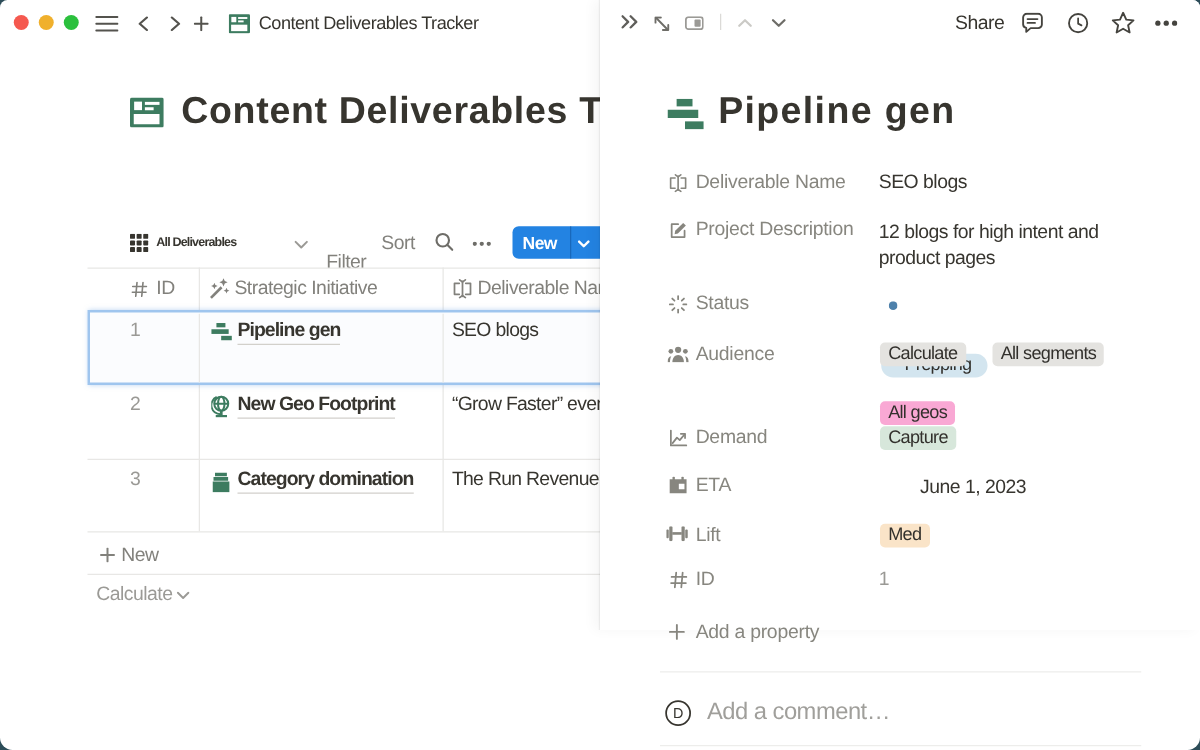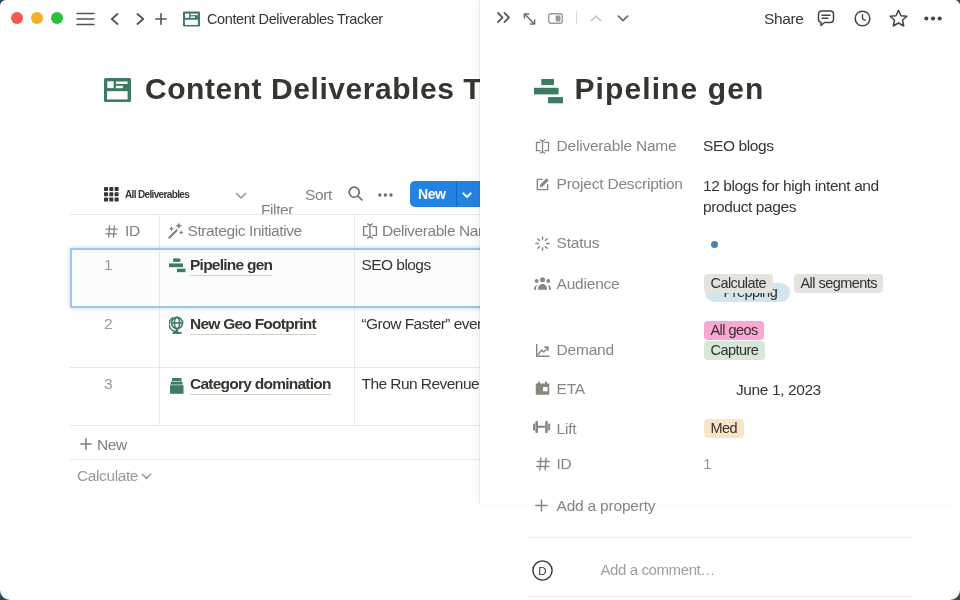--- a/index.html
+++ b/index.html
@@ -369,18 +369,18 @@
       </g>
     </svg>
     <div class="plabel" style="top:495.5px;">Add a property</div>
 
     <div class="pdiv" style="top:537px;"></div>
 
     <svg style="left:52px; top:559.5px;" width="21" height="21" viewBox="0 0 21 21">
       <circle cx="10.5" cy="10.5" r="9.6" fill="none" stroke="#37352f" stroke-width="1.4"></circle>
       <text x="10.5" y="14.6" text-anchor="middle" font-family="Liberation Sans, sans-serif" font-size="11.5" fill="#37352f">D</text>
     </svg>
-    <div class="txt lightgray" style="left:85.5px; top:560px; font-size:15px; line-height:20px;margin-left:35px;">Add a comment…</div>
+    <div class="txt lightgray" style="left:85.5px; top:560px; font-size:19px; line-height:20px;">Add a comment…</div>
 
     <div class="pdiv" style="top:596px;"></div>
   </div>
 
 </div>
 
 </body></html>

